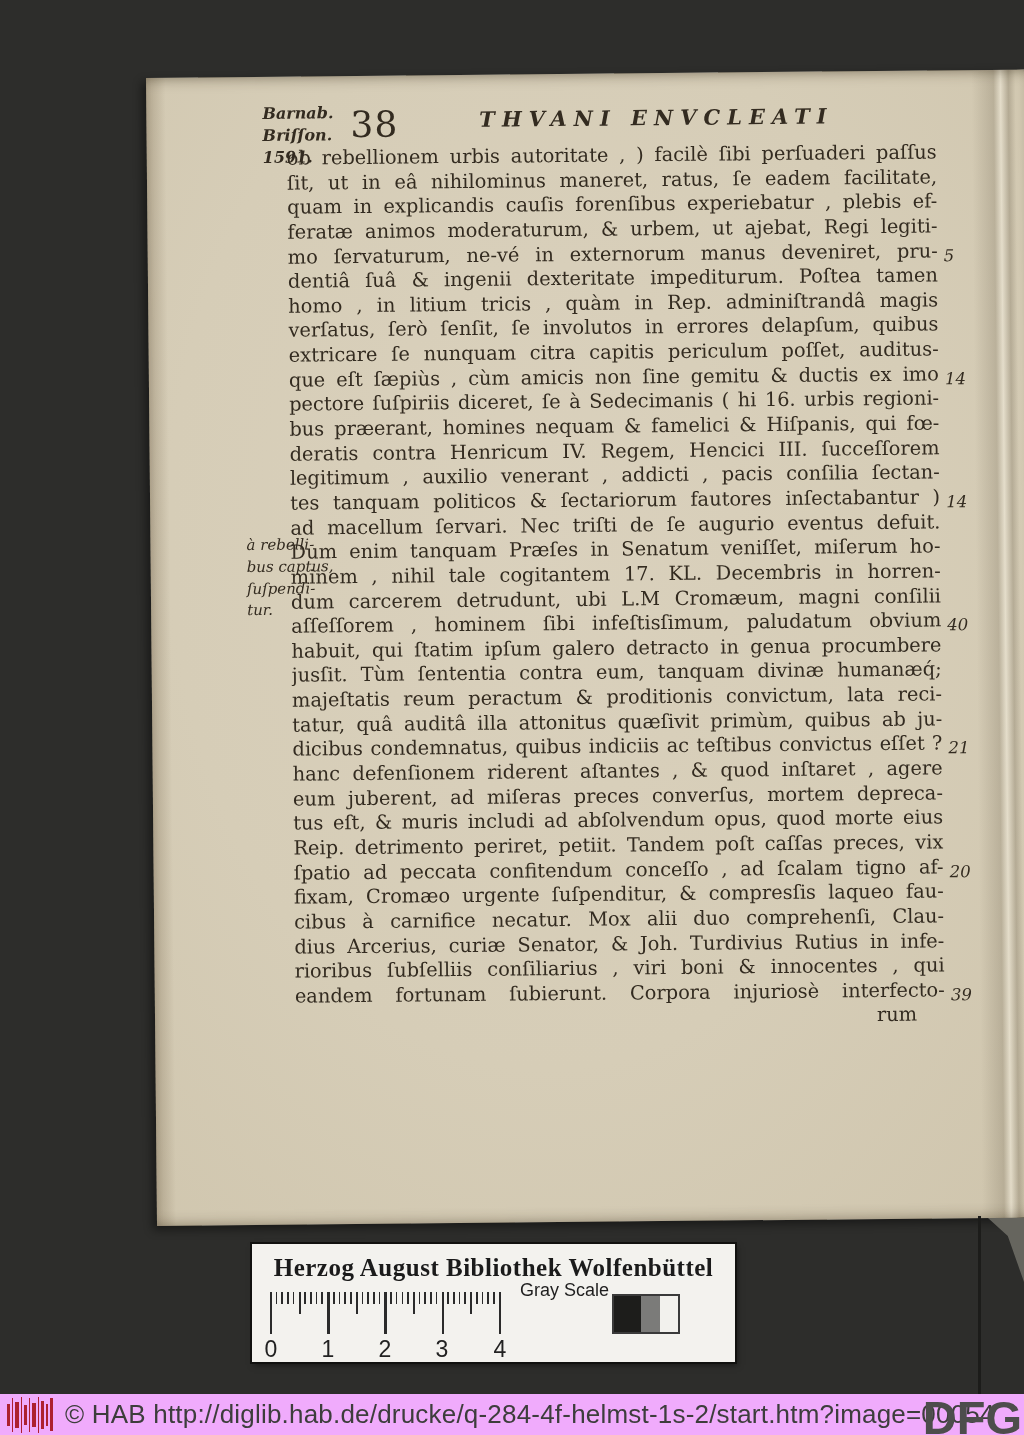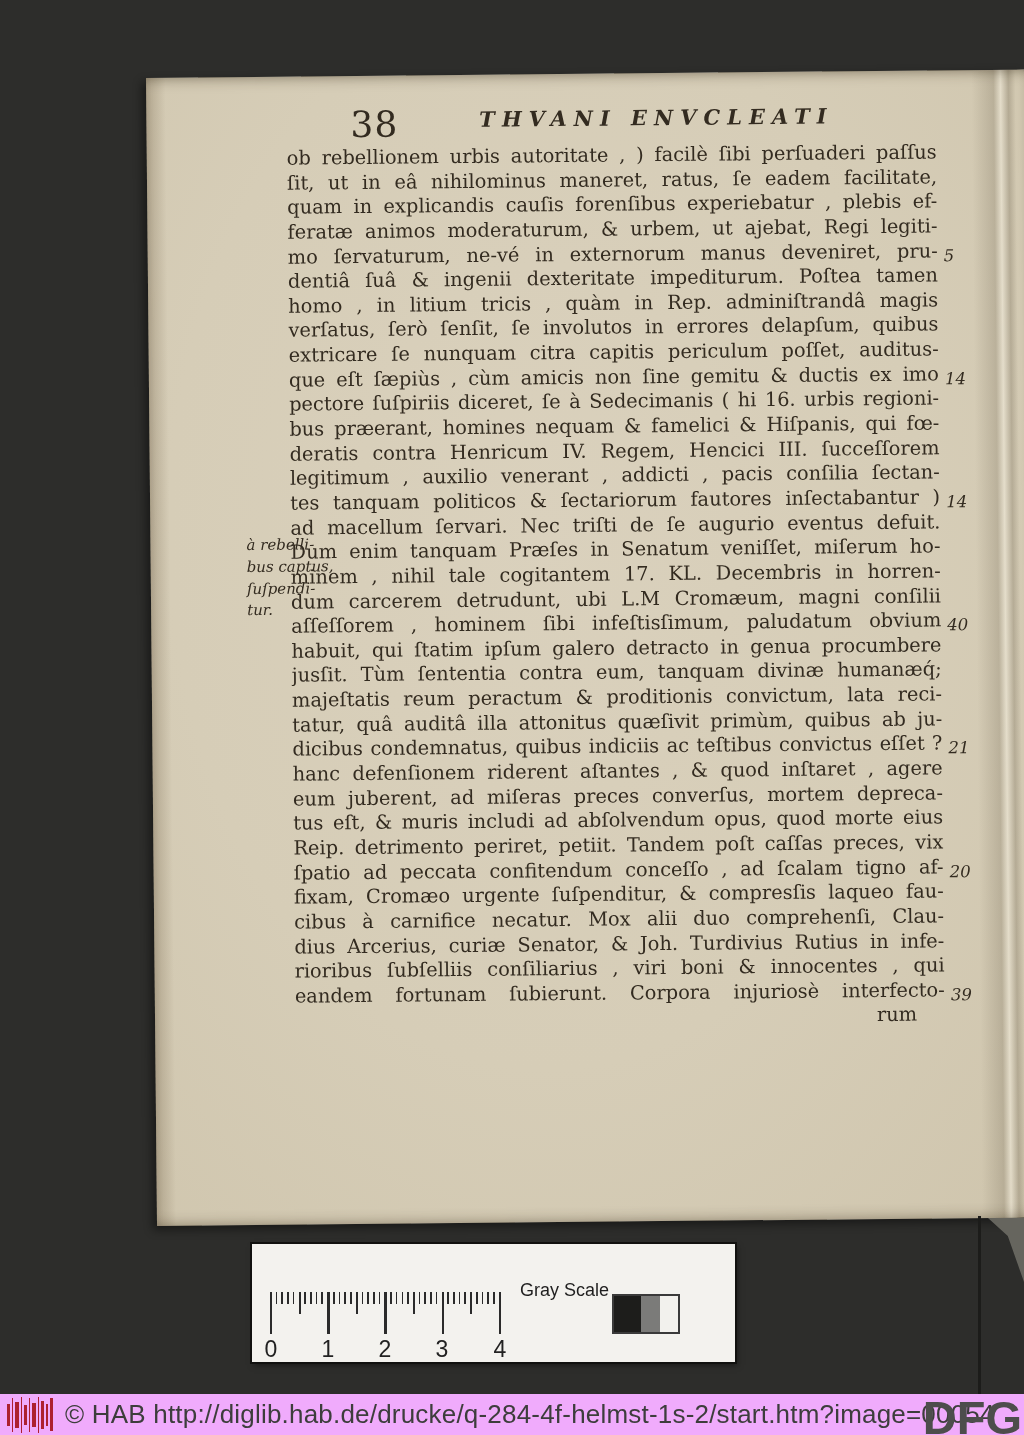--- a/index.html
+++ b/index.html
@@ -86,20 +86,26 @@
             font-family:"Liberation Sans",sans-serif;font-weight:800;font-size:47px;
             color:#4d4d4c;letter-spacing:0px;}
 </style>
 </head>
 <body>
 
 <div id="stage">
 
   <div id="paper">
 
+    <div class="mnote-top">
+
+    <div>Barnab.</div>
+        <div>Briſſon.</div>
+        <div>1591.</div>
+      </div>
 
     <div class="pagenum">38</div>
 
     <div class="ptitle">THVANI ENVCLEATI</div>
 
     <div id="textblock">
 
     <div class="bodyline">
         <span class="ltxt">ob rebellionem urbis autoritate , ) facilè ſibi perſuaderi paſſus</span>
         <span class="lnum"></span>
@@ -250,20 +256,21 @@
         <div class="sn0">tur.</div>
       </div>
 
     <div class="catchword">rum</div>
   </div>
 
   <div id="book-cover-corner"></div>
   <div id="book-edge-line"></div>
 
   <div id="card">
+    <div class="card-title">Herzog August Bibliothek Wolfenbüttel</div>
     <div class="ruler">
       <div class="ruler-ticks"></div>
       <div class="ruler-nums">
 
       <span class="ruler-num">0</span>
           <span class="ruler-num">1</span>
           <span class="ruler-num">2</span>
           <span class="ruler-num">3</span>
           <span class="ruler-num">4</span>
         </div>

